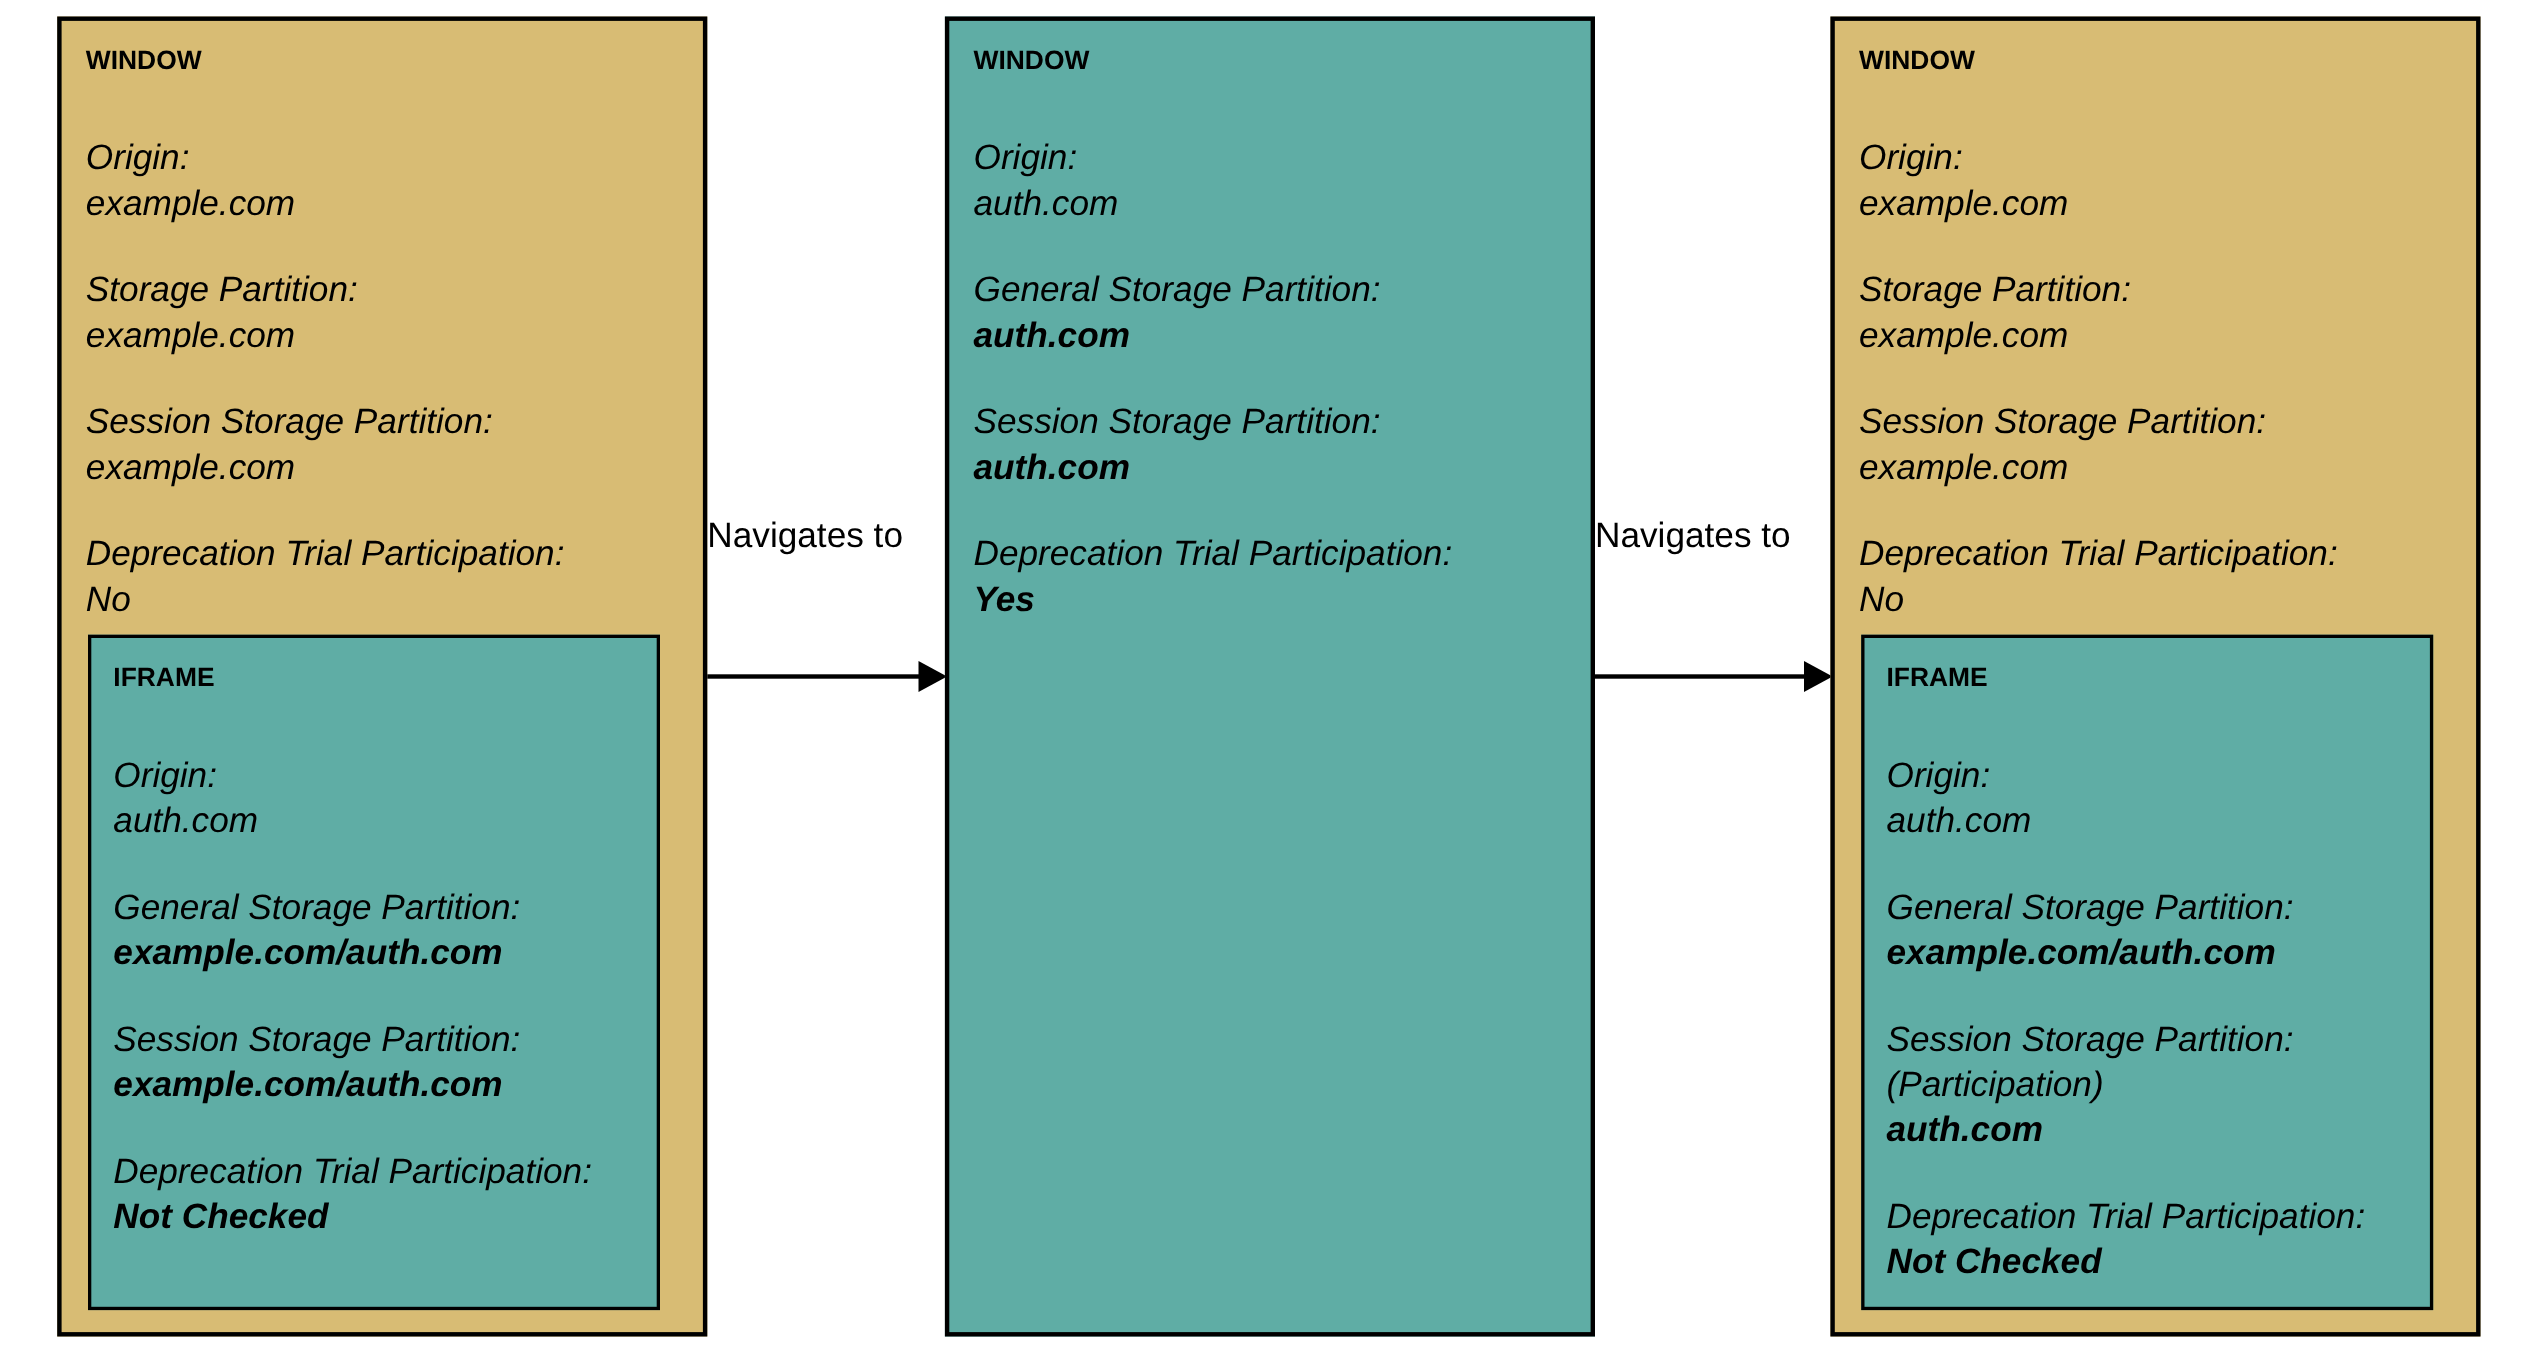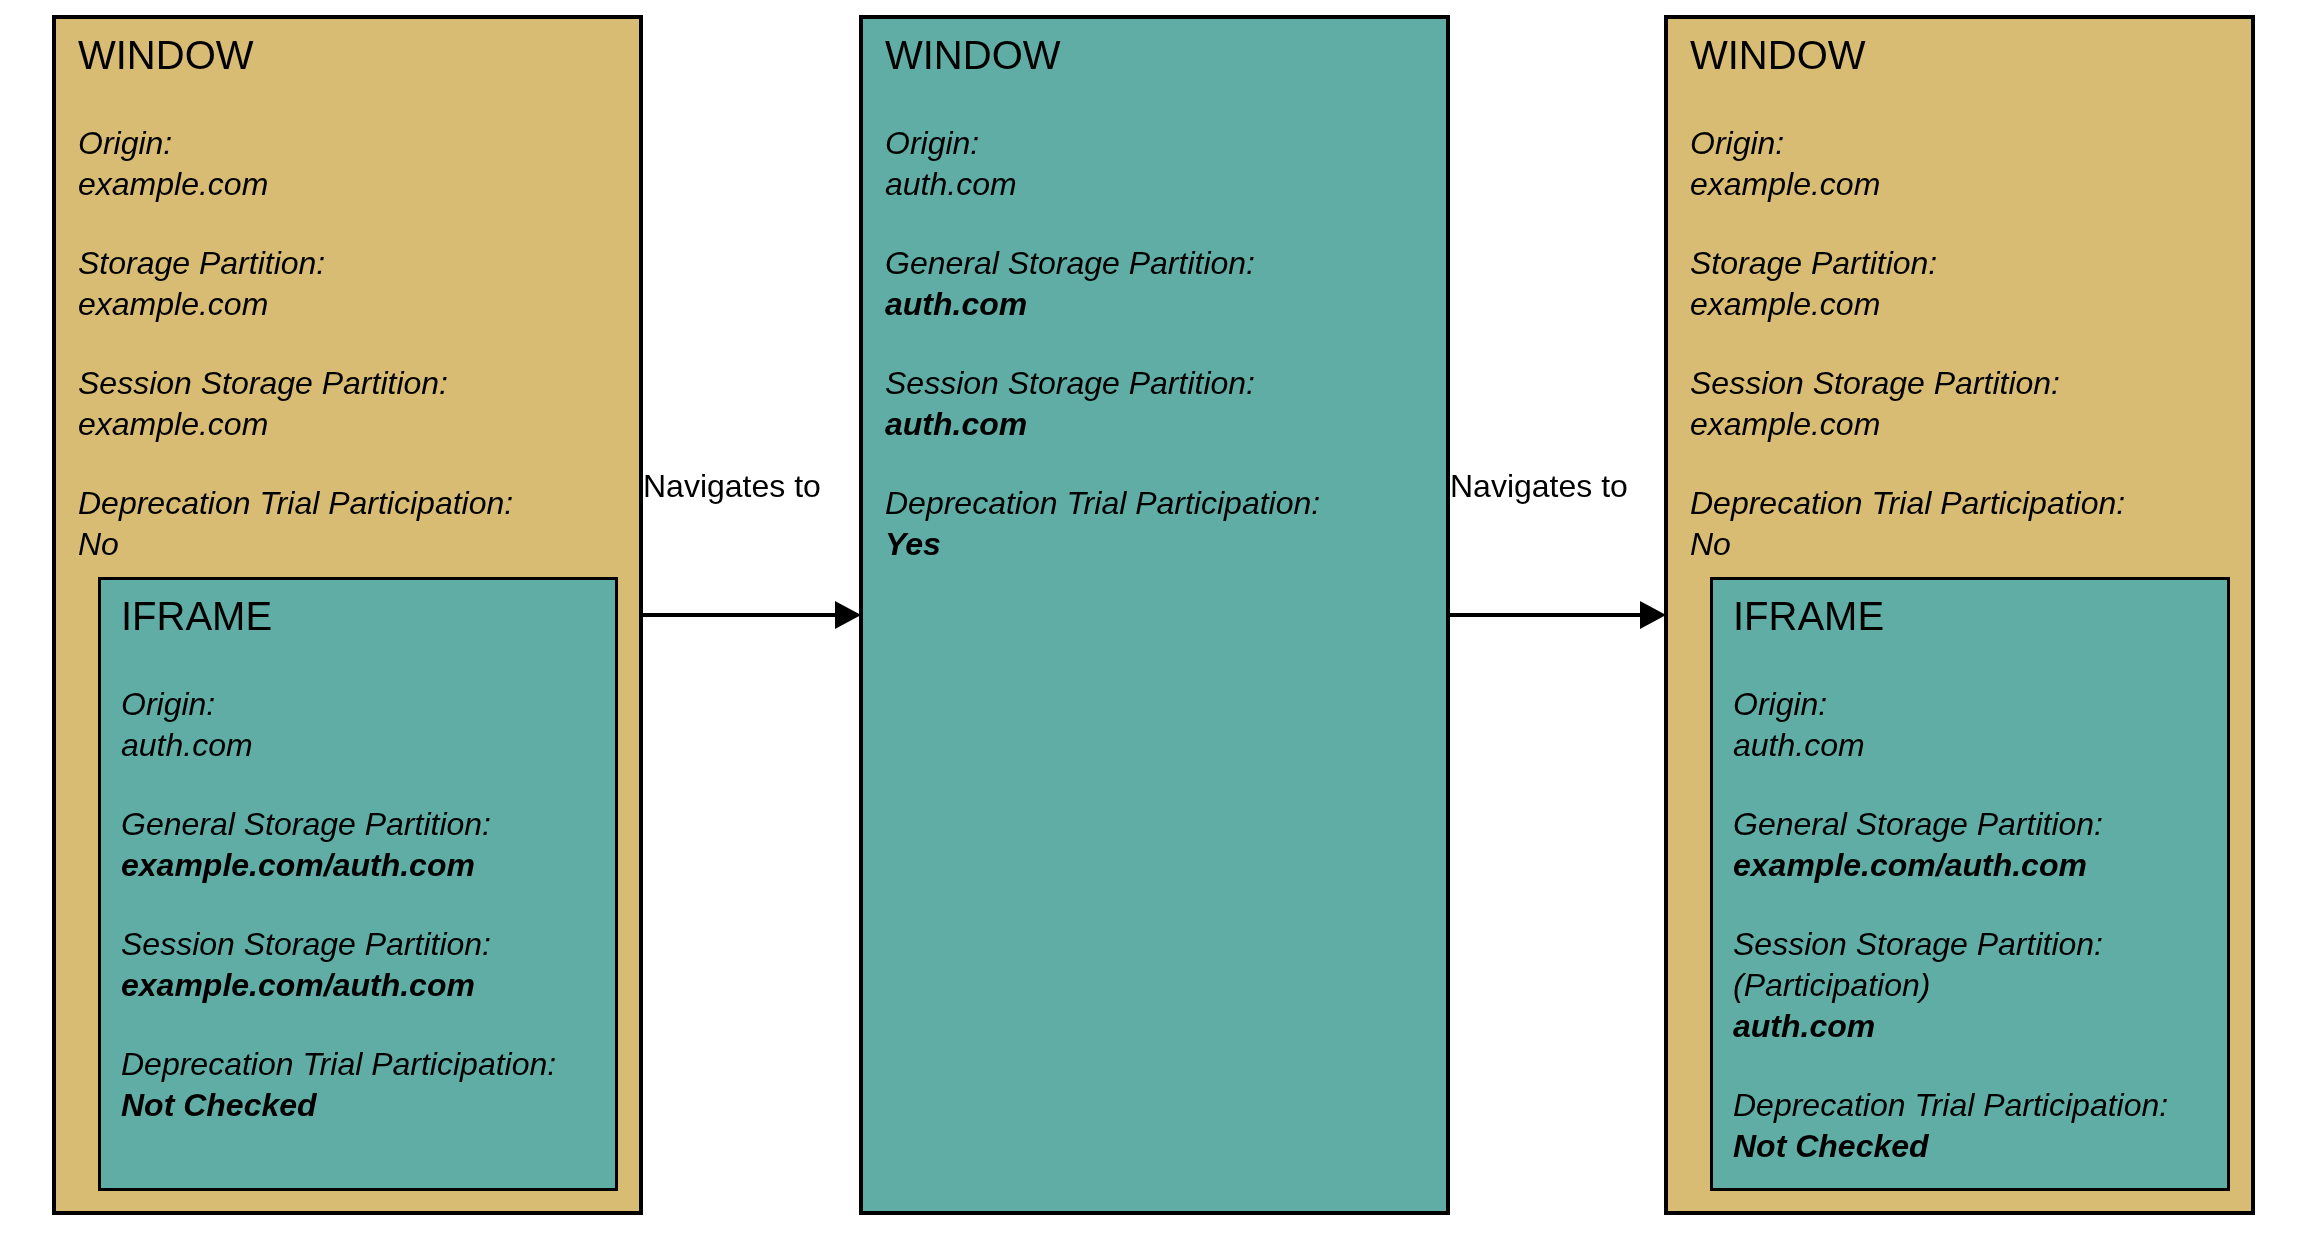--- a/index.html
+++ b/index.html
@@ -21,29 +21,29 @@
     width: 591px;
     height: 1200px;
     border: 4px solid #000000;
     padding: 16px 20px 0 22px;
   }
   .tan  { background: #D8BC74; }
   .teal { background: #5FADA5; }
   #window-box-1 { left: 52px; }
   #window-box-2 { left: 859px; }
   #window-box-3 { left: 1664px; }
-  .box-title { margin: 0 0 47px 0; font-weight: normal; font-size: 40px; }
+  .box-title { margin: 0 0 47px 0; font-weight: bold; font-size: 24px; }
   .field { margin: 0 0 38px 0; font-style: italic; }
   .window-box > .field:last-of-type { margin-bottom: 12px; }
   .line { display: block; }
   .em { font-weight: bold; }
   .iframe-box {
     width: 520px;
     height: 614px;
-    margin-left: 20px;
+    margin-left: 2px;
     border: 3px solid #000000;
     background: #5FADA5;
     padding: 16px 18px 0 20px;
   }
   .arrow-line {
     position: absolute;
     top: 613px;
     height: 4px;
     background: #000000;
   }

